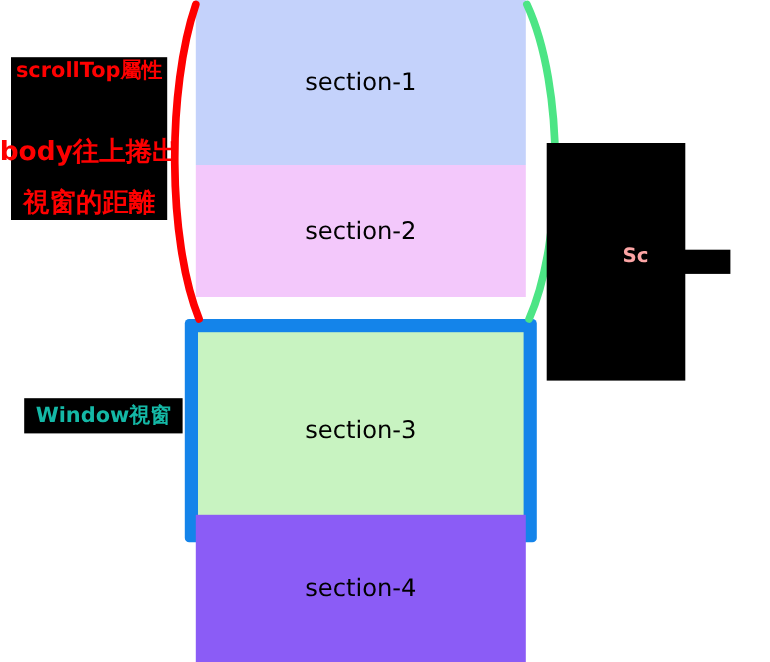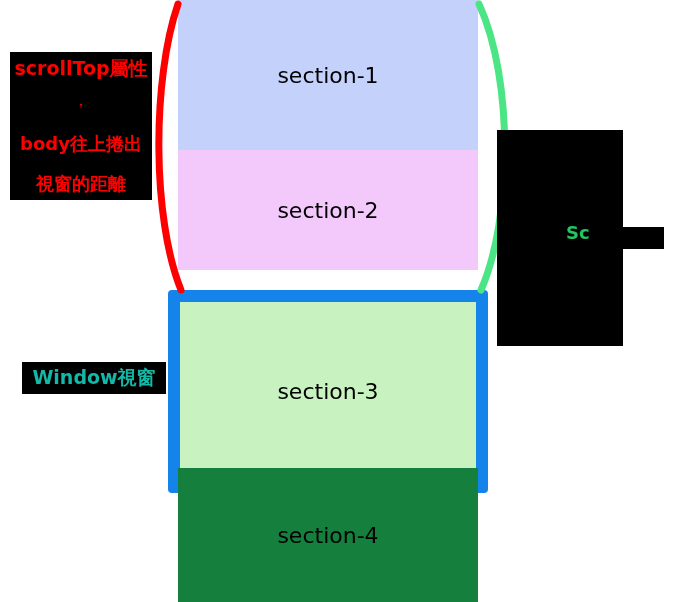--- a/index.html
+++ b/index.html
@@ -27,21 +27,21 @@
     align-items: center;
     justify-content: center;
     color: #000000;
     font-size: 22px;
     font-weight: 400;
     letter-spacing: 0px;
     box-sizing: border-box;
   }
   #section-1 { top: 0px;   height: 150px; background: #c4d2fb; }
   #section-2 { top: 150px; height: 120px; background: #f3c8fb; }
-  #section-4 { top: 468px; height: 134px; background: #15803d; }
+  #section-4 { top: 468px; height: 134px; background: #8b5cf6; }
 
   
   #window-frame {
     position: absolute;
     left: 168px;
     top: 290px;
     width: 320px;
     height: 203px;
     background: #1484ea;
     border-radius: 4px;
@@ -89,21 +89,21 @@
   }
   #callout-scrolltop .line {
     color: #fe0000;
     font-weight: bold;
     font-size: 19px;
     white-space: nowrap;
     line-height: 1.12;
     text-align: center;
   }
   #callout-scrolltop .line.small {
-    font-size: 18px;
+    font-size: 24px;
   }
   .up-arrow {
     width: 30px;
     height: 34px;
     margin: 4px 0 5px 0;
   }
 
   #callout-window {
     left: 22px;
     top: 362px;
@@ -125,21 +125,21 @@
     width: 126px;
     height: 216px;
     align-items: flex-start;
     justify-content: center;
     padding: 0;
   }
   #callout-scrollheight .line {
     position: absolute;
     left: 69px;
     top: 92px;
-    color: #22c55e;
+    color: #fca5a5;
     font-weight: bold;
     font-size: 18px;
     white-space: nowrap;
   }
   
   #occluder-bar {
     position: absolute;
     left: 592px;
     top: 227px;
     width: 72px;

